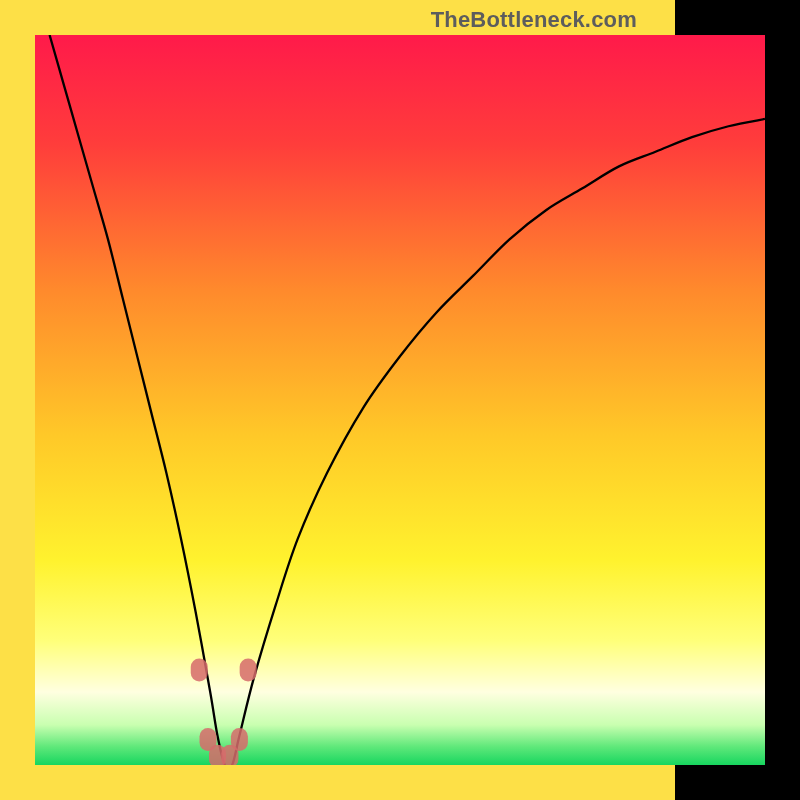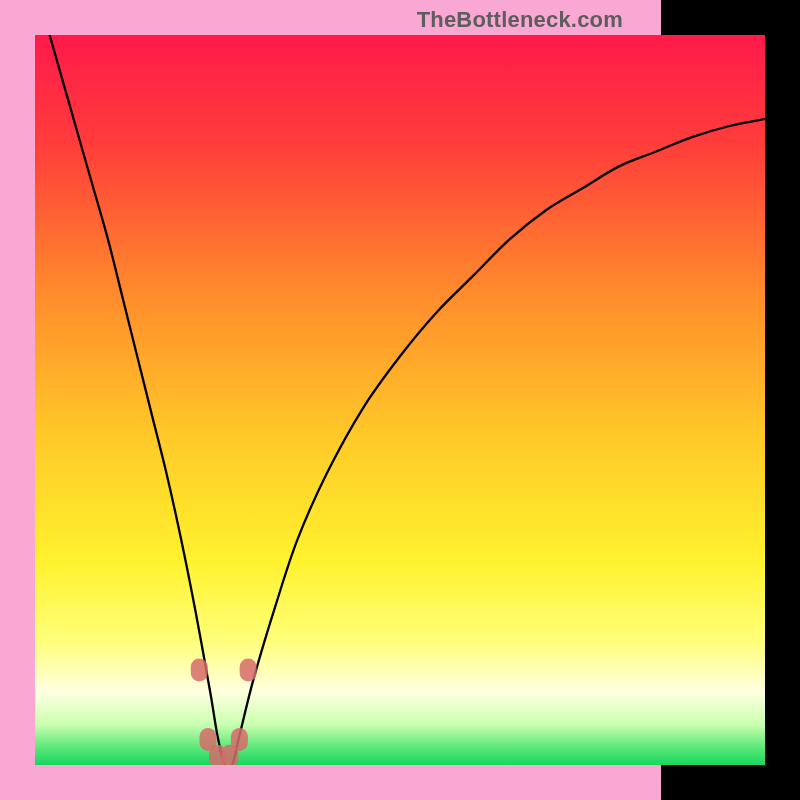--- a/index.html
+++ b/index.html
@@ -10,21 +10,22 @@
     background: #000;
     overflow: hidden;
     font-family: Arial, Helvetica, sans-serif;
   }
   .frame {
     position: absolute;
     top: 0;
     left: 0;
     width: 661px;
     height: 800px;
-    background: #f9a8d4;
+    background: #fde047;
+    padding-left: 14px;
   }
   .plot-area {
     position: absolute;
     top: 35px;
     left: 35px;
     width: 730px;
     height: 730px;
     overflow: hidden;
   }
   

